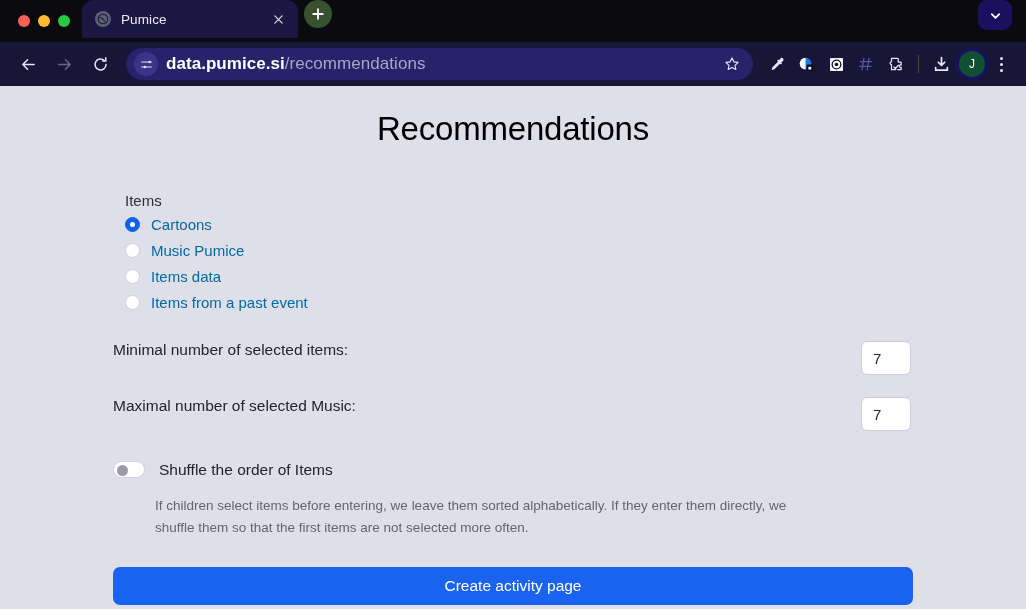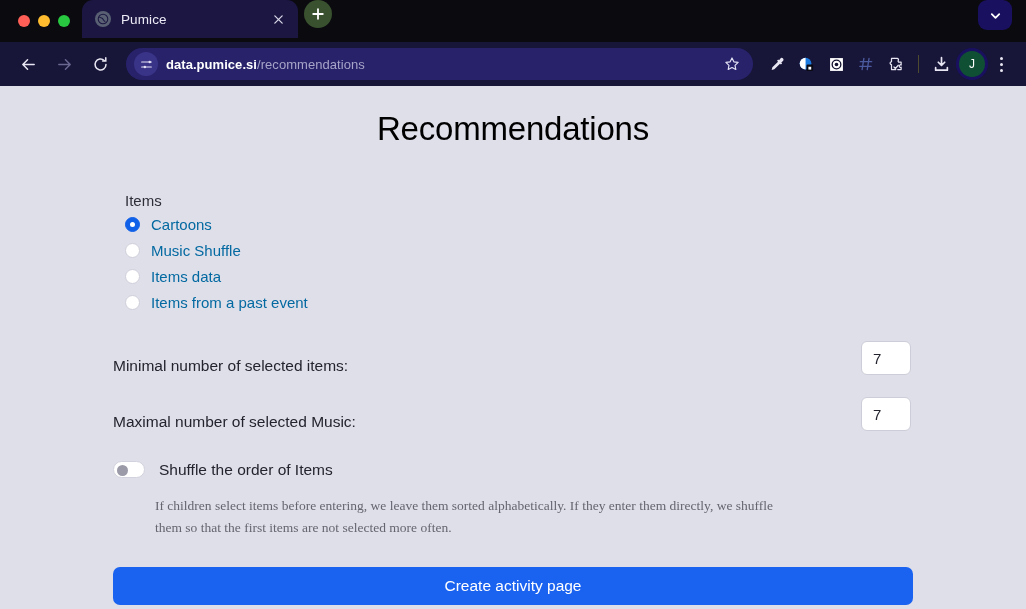--- a/index.html
+++ b/index.html
@@ -148,21 +148,21 @@
     width: 24px; height: 24px;
     border-radius: 50%;
     background: #3a3488;
     display: flex; align-items: center; justify-content: center;
     color: #e4e2f5;
     flex: 0 0 24px;
   }
 
   .url-text {
     flex: 1 1 auto;
-    font-size: 13px;
+    font-size: 17px;
     color: #ffffff;
     white-space: nowrap;
     overflow: hidden;
     letter-spacing: 0.05px;
   }
   .url-domain { font-weight: bold; color: #ffffff; }
   .url-path { color: #a7a4c8; font-weight: normal; }
 
   .star-btn {
     width: 22px; height: 22px;
@@ -265,21 +265,21 @@
     background: #ffffff;
   }
 
   .radio-label {
     font-size: 15px;
     color: #0369a1;
   }
 
   .num-row {
     display: flex;
-    align-items: flex-end;
+    align-items: flex-start;
     justify-content: space-between;
     margin-top: 22px;
     padding: 0 2px 0 0;
   }
   .num-row.first { margin-top: 26px; }
 
   .num-label {
     font-size: 15.5px;
     color: #23242e;
   }
@@ -324,21 +324,20 @@
     color: #23242e;
   }
 
   .help-text {
     margin-top: 16px;
     padding-left: 42px;
     font-size: 13.5px;
     line-height: 1.62;
     color: #64656f;
     max-width: 680px;
-    font-family: Liberation Serif, serif;
   }
 
   .primary-btn {
     display: block;
     width: 100%;
     height: 38px;
     background: #1a62f0;
     color: #ffffff;
     border: none;
     border-radius: 7px;
@@ -496,21 +495,21 @@
       <div class="items-group">
         <div class="group-label">Items</div>
 
         <div class="radio-row">
           <span class="radio checked"></span>
           <span class="radio-label">Cartoons</span>
         </div>
 
         <div class="radio-row">
           <span class="radio"></span>
-          <span class="radio-label">Music Shuffle</span>
+          <span class="radio-label">Music Pumice</span>
         </div>
 
         <div class="radio-row">
           <span class="radio"></span>
           <span class="radio-label">Items data</span>
         </div>
 
         <div class="radio-row">
           <span class="radio"></span>
           <span class="radio-label">Items from a past event</span>

